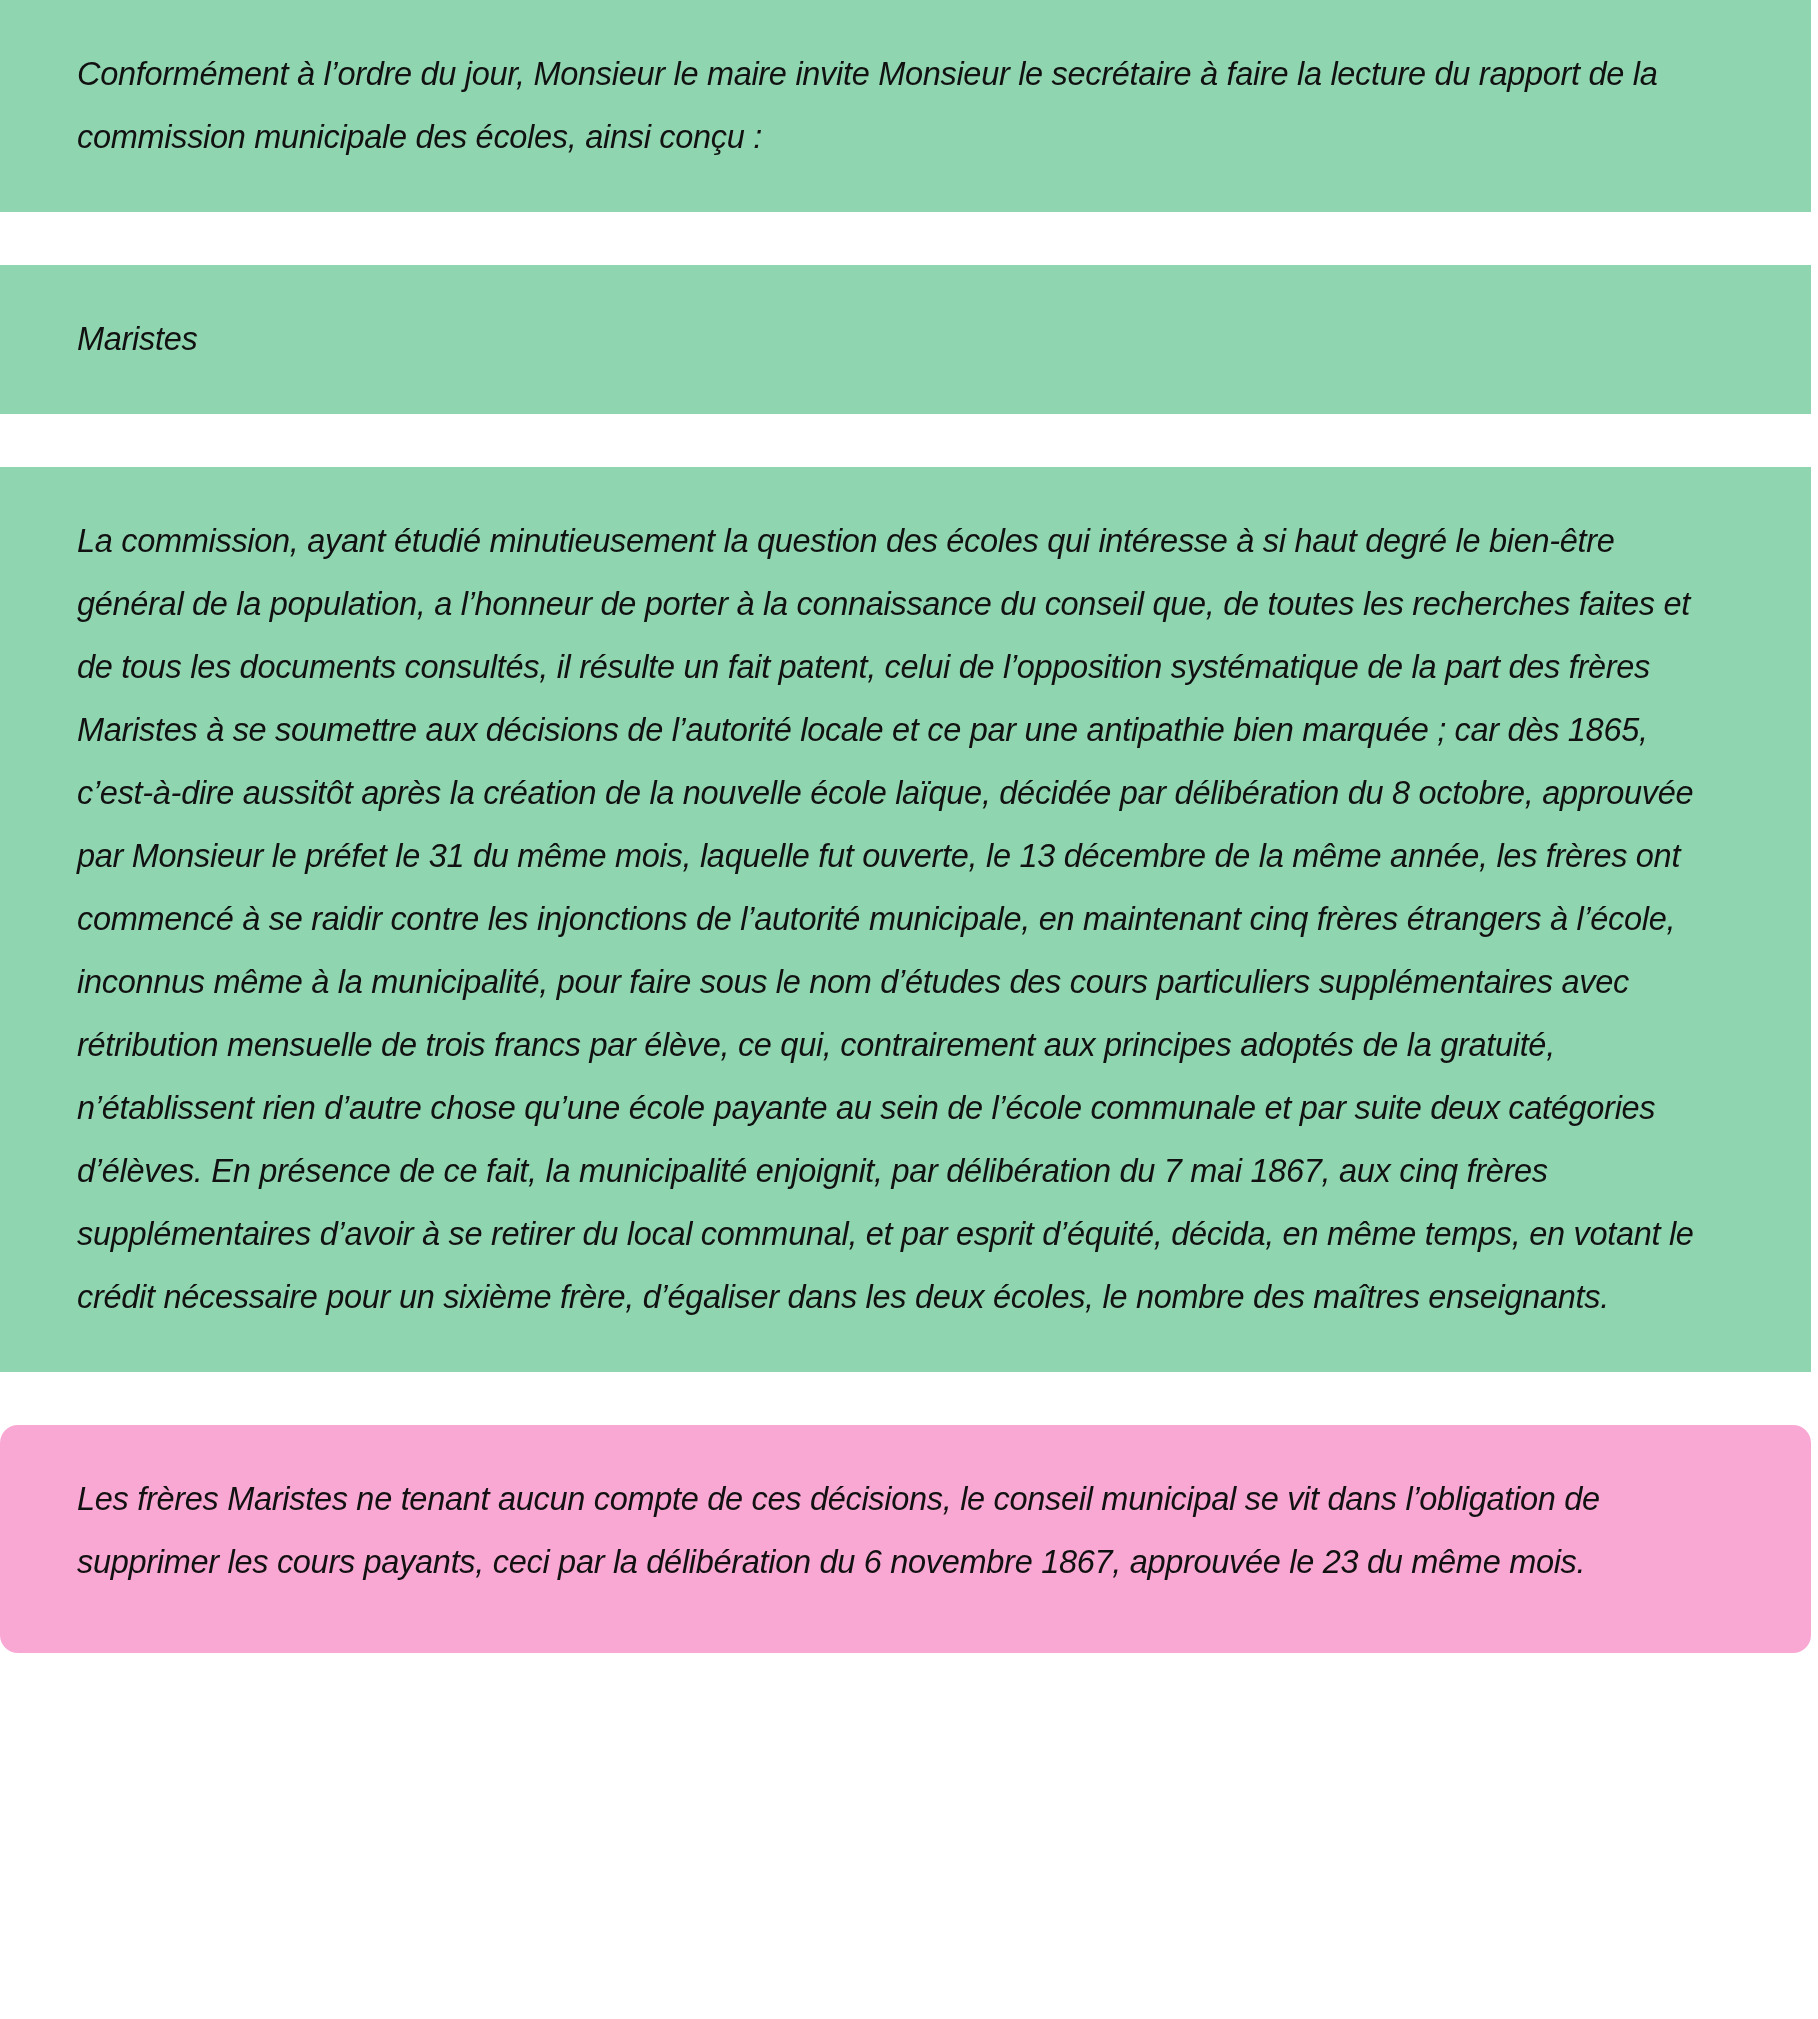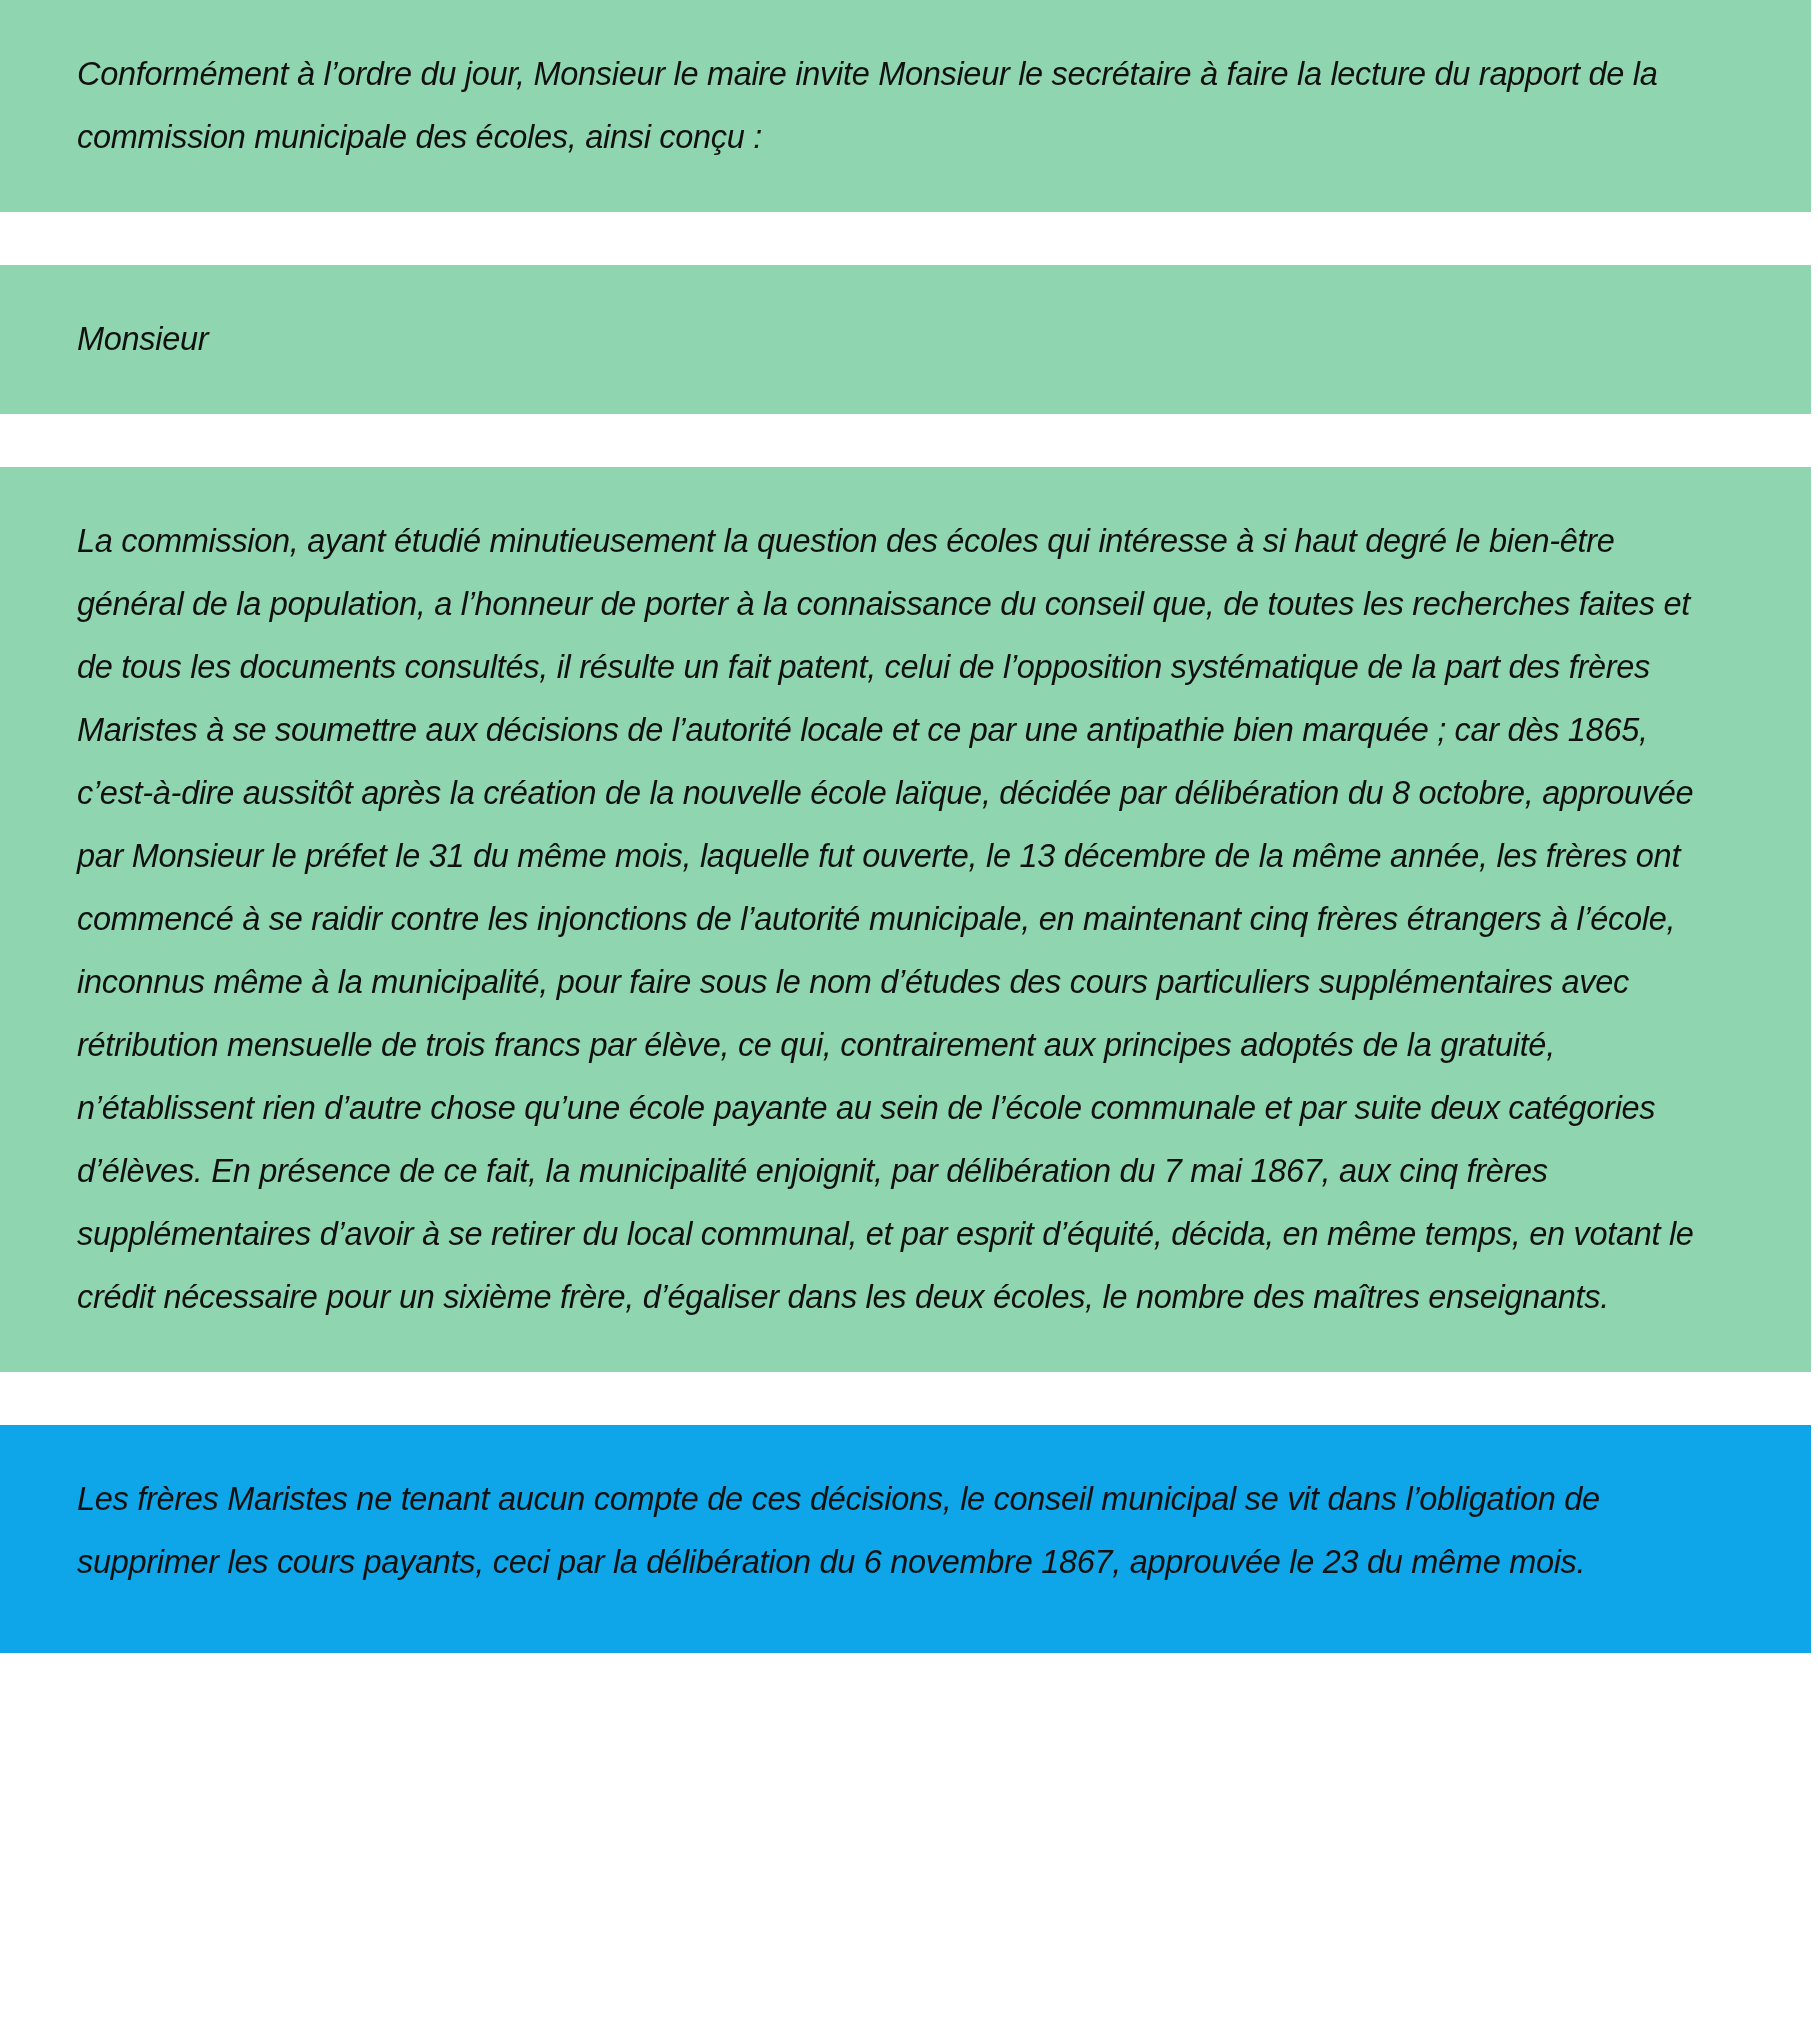--- a/index.html
+++ b/index.html
@@ -45,19 +45,19 @@
     padding-bottom: 59px;
   }
 </style>
 </head>
 <body style="background: rgb(255, 255, 255); color: rgb(17, 17, 17);">
 
 <div class="page">
 
   <p class="highlight" style="background: rgb(143, 214, 176);">Conformément à l’ordre du jour, Monsieur le maire invite Monsieur le secrétaire à faire la lecture du rapport de la commission municipale des écoles, ainsi conçu :</p>
 
-  <p class="highlight" style="background: rgb(143, 214, 176);">Monsieur</p>
+  <p class="highlight" style="background: rgb(143, 214, 176);">Maristes</p>
 
   <p class="highlight" style="background: rgb(143, 214, 176);">La commission, ayant étudié minutieusement la question des écoles qui intéresse à si haut degré le bien-être général de la population, a l’honneur de porter à la connaissance du conseil que, de toutes les recherches faites et de tous les documents consultés, il résulte un fait patent, celui de l’opposition systématique de la part des frères Maristes à se soumettre aux décisions de l’autorité locale et ce par une antipathie bien marquée ; car dès 1865, c’est-à-dire aussitôt après la création de la nouvelle école laïque, décidée par délibération du 8 octobre, approuvée par Monsieur le préfet le 31 du même mois, laquelle fut ouverte, le 13 décembre de la même année, les frères ont commencé à se raidir contre les injonctions de l’autorité municipale, en maintenant cinq frères étrangers à l’école, inconnus même à la municipalité, pour faire sous le nom d’études des cours particuliers supplémentaires avec rétribution mensuelle de trois francs par élève, ce qui, contrairement aux principes adoptés de la gratuité, n’établissent rien d’autre chose qu’une école payante au sein de l’école communale et par suite deux catégories d’élèves. En présence de ce fait, la municipalité enjoignit, par délibération du 7 mai 1867, aux cinq frères supplémentaires d’avoir à se retirer du local communal, et par esprit d’équité, décida, en même temps, en votant le crédit nécessaire pour un sixième frère, d’égaliser dans les deux écoles, le nombre des maîtres enseignants.</p>
 
-  <p class="highlight last" style="background: #0ea5e9;">Les frères Maristes ne tenant aucun compte de ces décisions, le conseil municipal se vit dans l’obligation de supprimer les cours payants, ceci par la délibération du 6 novembre 1867, approuvée le 23 du même mois.</p>
+  <p class="highlight last" style="background: #f9a8d4; border-radius: 18px;">Les frères Maristes ne tenant aucun compte de ces décisions, le conseil municipal se vit dans l’obligation de supprimer les cours payants, ceci par la délibération du 6 novembre 1867, approuvée le 23 du même mois.</p>
 </div>
 
 
 </body></html>

